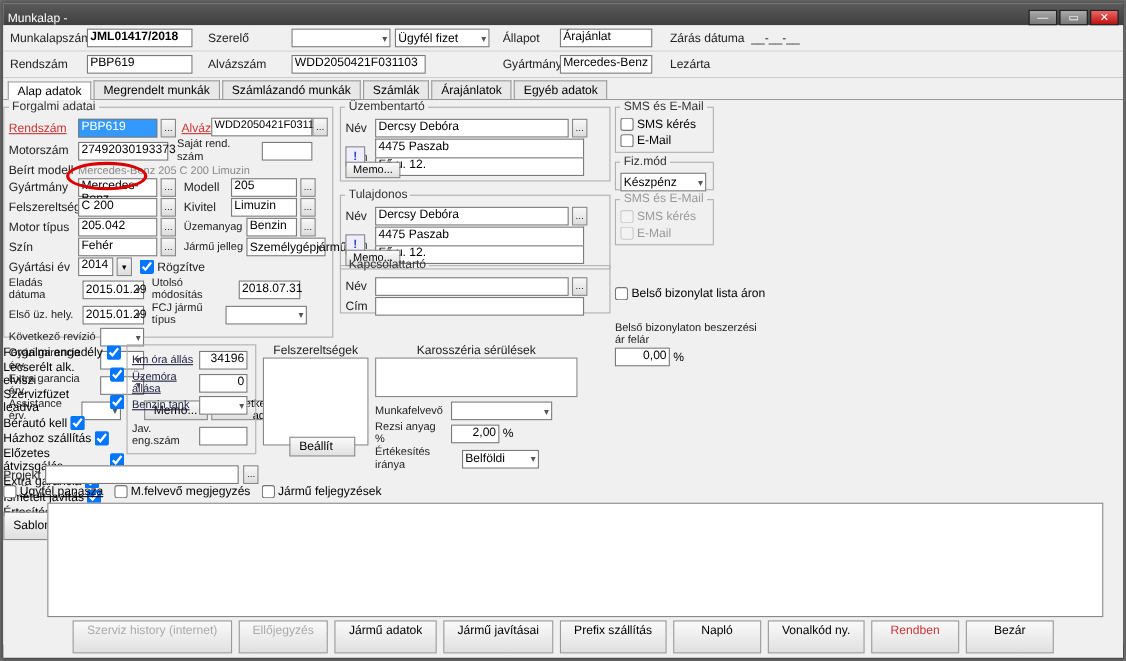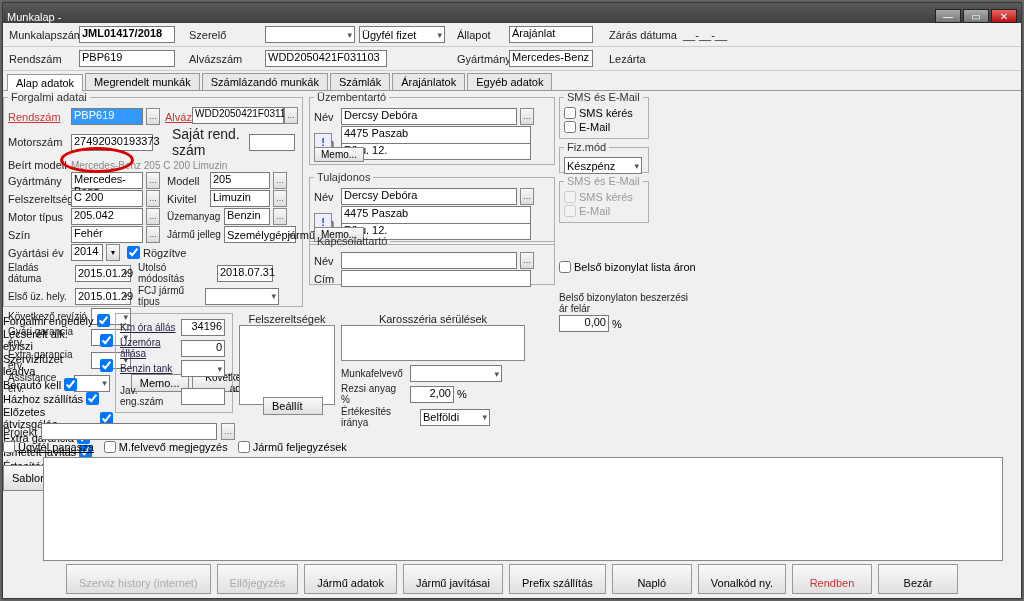--- a/index.html
+++ b/index.html
@@ -20,21 +20,21 @@
 .tab { border:1px solid #999; border-bottom:none; background:#e8e8e8; padding:2px 8px; font-size:11px;}
 .tab.active { background:#fff; position:relative; top:1px;}
 .content { padding:4px 6px; background:#f0f0f0; }
 fieldset { border:1px solid #b0b0b0; padding:4px; margin:0; position:relative;}
 legend { font-size:11px; padding:0 3px; color:#333;}
 .row { display:flex; align-items:center; gap:3px; margin:1px 0;}
 .btn { border:1px solid #888; background:linear-gradient(#fafafa,#e0e0e0); height:18px; padding:0 8px; display:inline-flex; align-items:center; font-size:11px;}
 .chk { display:inline-flex; align-items:center; gap:3px; }
 .chk input { width:12px; height:12px;}
 .footer { position:absolute; bottom:4px; left:6px; right:6px; display:flex; gap:6px; justify-content:center;}
-.footer .fbtn { border:1px solid #999; background:linear-gradient(#fafafa,#e0e0e0); height:30px; padding:12px 12px; font-size:11px; min-width:80px; text-align:center;}
+.footer .fbtn { border:1px solid #999; background:linear-gradient(#fafafa,#e0e0e0); height:30px; padding:2px 12px; font-size:11px; min-width:80px; text-align:center;}
 .footer .fbtn.dis { color:#aaa;}
 .circle { position:absolute; border:3px solid #d90000; border-radius:50%; width:74px; height:26px; pointer-events:none;}
 .sel { background:#3399ff; color:#fff; }
 .listbox { border:1px solid #888; background:#fff; }
 textarea.big { width:100%; border:1px solid #888; background:#fff; resize:none; font-size:11px;}
 .grey { color:#999; }
 .memo { border:1px solid #888; background:linear-gradient(#fafafa,#e0e0e0); font-size:10px; padding:1px 6px;}
 .info-icon { width:18px;height:18px;border:1px solid #888;background:#eef;display:flex;align-items:center;justify-content:center;font-weight:bold;color:#2a4fa8;}
 </style>
 </head>
@@ -97,21 +97,21 @@
         <div class="pick">…</div>
         <span class="lbl u" style="width:50px;color:#c33;margin-left:2px">Alvázszám</span>
       </div>
       <div style="position:absolute;right:4px;top:4px;display:flex">
           <span class="fld" style="width:92px;font-size:10px">WDD2050421F031103</span>
           <div class="pick">…</div>
         </div>
       <div class="row">
           <span class="lbl" style="width:60px">Motorszám</span>
           <span class="fld" style="width:82px">27492030193373</span>
-        <span class="lbl" style="width:74px;margin-left:16px;font-size:14px">Saját rend. szám</span>
+        <span class="lbl" style="width:74px;margin-left:5px;font-size:10px">Saját rend. szám</span>
           <span class="fld" style="width:46px"></span>
         </div>
       <div class="row">
           <span class="lbl" style="width:60px">Beírt modell</span>
           <span style="color:#888;font-size:10px">Mercedes-Benz 205 C 200 Limuzin</span>
         </div>
       <div class="row">
           <span class="lbl" style="width:60px">Gyártmány</span>
           <span class="fld" style="width:72px">Mercedes-Benz</span>
           <div class="pick">…</div>

